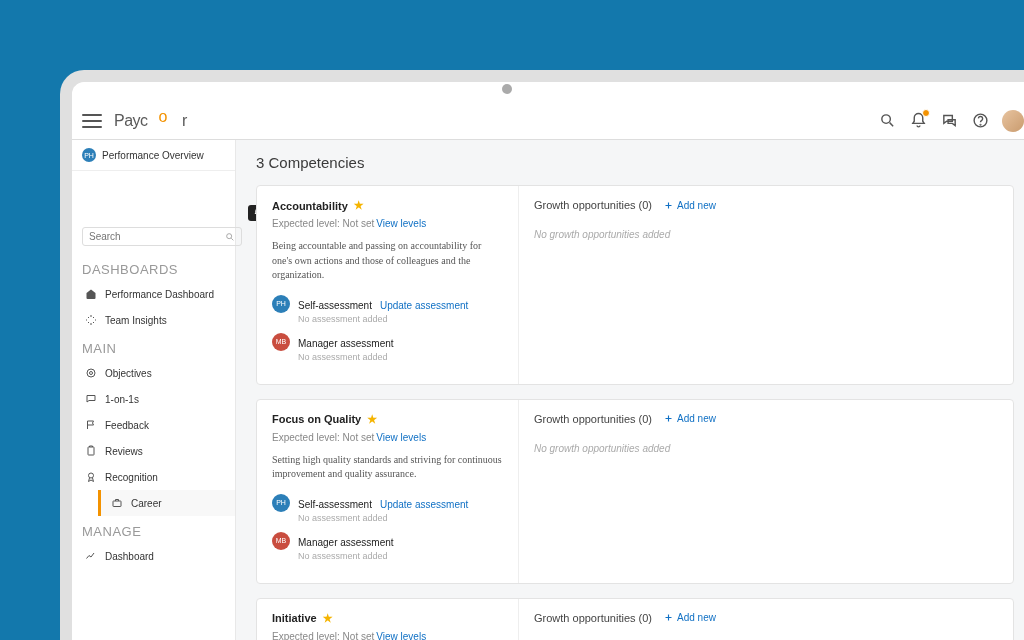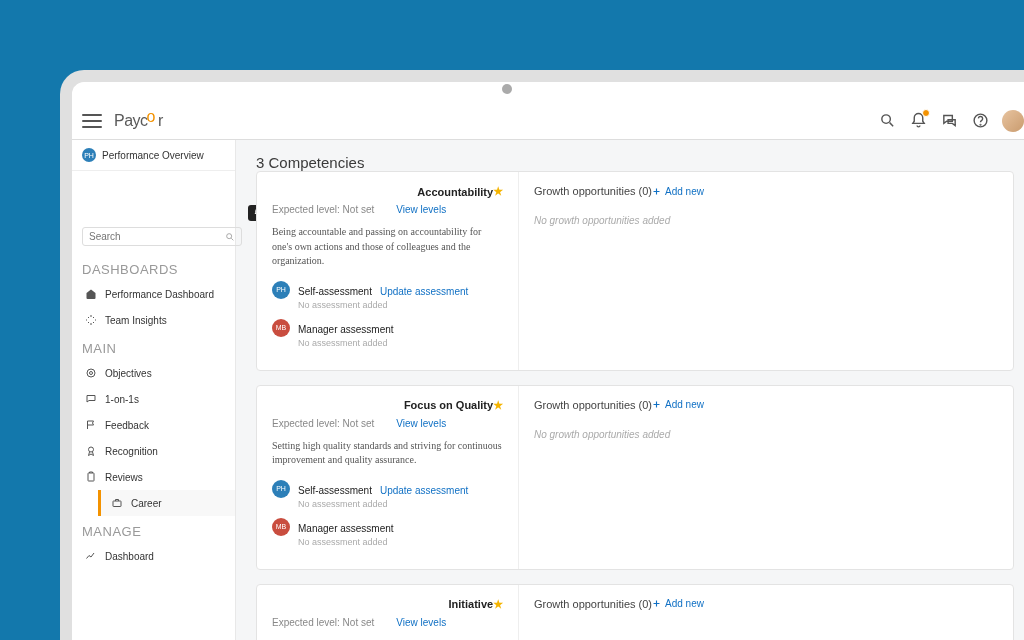--- a/index.html
+++ b/index.html
@@ -4,21 +4,21 @@
   <style>
     * { box-sizing: border-box; margin: 0; padding: 0; }
     body { font-family: -apple-system, BlinkMacSystemFont, "Segoe UI", Arial, sans-serif; background: #1378ac; width: 1024px; height: 640px; overflow: hidden; position: relative; }
     .device-frame { position: absolute; top: 70px; left: 60px; right: -10px; bottom: -10px; background: #fff; border-radius: 24px 0 0 0; border: 12px solid #e0e0e0; border-right: none; border-bottom: none; display: flex; flex-direction: column; overflow: hidden; }
     .camera-dot { position: absolute; top: 84px; left: 50%; transform: translateX(-10px); width: 10px; height: 10px; border-radius: 50%; background: #aaa; z-index: 10; }
     .screen { flex: 1; display: flex; flex-direction: column; background: #f5f6f7; margin-top: 20px; overflow: hidden; }
 
     .topbar { height: 38px; background: #fff; border-bottom: 1px solid #ddd; display: flex; align-items: center; padding: 0 10px; gap: 12px; }
     .hamburger { width: 20px; height: 14px; display: flex; flex-direction: column; justify-content: space-between; cursor: pointer; }
     .hamburger div { height: 2px; background: #555; border-radius: 1px; }
-    .logo { font-size: 16px; font-weight: 400; color: #5a5a5a; display: flex; align-items: center; gap: 1px; letter-spacing: -0.5px; }
+    .logo { font-size: 16px; font-weight: 400; color: #5a5a5a; display: flex; align-items: center; gap: 13px; letter-spacing: -0.5px; }
     .logo .swoosh { color: #f39200; font-size: 16px; position: relative; top: -4px; left: -2px; }
     .topbar-right { margin-left: auto; display: flex; align-items: center; gap: 13px; }
     .icon-btn { width: 18px; height: 18px; display: flex; align-items: center; justify-content: center; cursor: pointer; position: relative; }
     .icon-btn svg { width: 17px; height: 17px; }
     .notif-dot { position: absolute; top: -3px; right: -3px; width: 8px; height: 8px; background: #f39200; border-radius: 50%; border: 1px solid #fff; }
     .avatar-small { width: 22px; height: 22px; border-radius: 50%; background: linear-gradient(135deg,#e8c4a0,#c99b6e); }
 
     .body-row { flex: 1; display: flex; overflow: hidden; }
 
     .sidebar { width: 164px; background: #fff; border-right: 1px solid #e8e8e8; display: flex; flex-direction: column; font-size: 11px; }
@@ -28,38 +28,38 @@
     .search-row { display: flex; gap: 6px; padding: 8px 10px; align-items: center; }
     .search-box { flex: 1; display: flex; align-items: center; border: 1px solid #ddd; border-radius: 3px; padding: 3px 6px; gap: 4px; margin-top: 48px; }
     .search-box input { border: none; outline: none; font-size: 10px; flex: 1; color: #888; }
     .badge-btn { background: #222; color: #fff; border-radius: 3px; padding: 3px 5px; font-size: 9px; display: flex; align-items: center; gap: 2px; }
     .group-label { font-size: 13px; color: #999; letter-spacing: 0.5px; padding: 8px 10px 4px; font-weight: 500; }
     .nav-item { display: flex; align-items: center; gap: 8px; padding: 7px 10px; color: #333; cursor: pointer; border-left: 3px solid transparent; font-size: 10px; }
     .nav-item.active { border-left-color: #f39200; background: #f8f8f8; font-weight: 500; margin-left: 26px; }
     .nav-item svg { width: 12px; height: 12px; flex-shrink: 0; }
 
     .main { flex: 1; padding: 14px 20px; overflow-y: auto; }
-    .page-title { font-size: 15px; color: #3a3a3a; font-weight: 400; }
+    .page-title { font-size: 15px; color: #3a3a3a; margin-bottom: 14px; font-weight: 400; }
     .card { background: #fff; border: 1px solid #e3e3e3; border-radius: 4px; margin-bottom: 14px; display: flex; }
     .card-left { flex: 0 0 262px; padding: 13px 15px; border-right: 1px solid #eee; }
     .card-right { flex: 1; padding: 13px 15px; }
-    .comp-title { font-size: 11px; font-weight: 600; color: #222; display: flex; align-items: center; margin-bottom: 6px; justify-content: flex-end; }
+    .comp-title { font-size: 11px; font-weight: 600; color: #222; display: flex; align-items: center; gap: 6px; margin-bottom: 6px; }
     .star { color: #f5b400; font-size: 11px; }
     .level-row { font-size: 10px; color: #888; margin-bottom: 10px; }
-    .level-row .link { color: #1070c4; margin-left: 22px; }
+    .level-row .link { color: #1070c4; margin-left: 2px; }
     .desc { font-size: 10px; color: #555; line-height: 1.45; margin-bottom: 12px; font-family: Liberation Serif, serif; }
     .assess-row { display: flex; gap: 8px; margin-bottom: 9px; }
     .ass-avatar { width: 18px; height: 18px; border-radius: 50%; display: flex; align-items: center; justify-content: center; font-size: 7px; color: #fff; flex-shrink: 0; }
     .ass-avatar.ph { background: #2c7fb8; }
     .ass-avatar.mb { background: #c94d3f; }
     .ass-content { flex: 1; }
     .ass-label { font-size: 10px; color: #222; }
     .ass-link { font-size: 10px; color: #1070c4; margin-left: 8px; }
     .ass-sub { font-size: 9px; color: #aaa; margin-top: 1px; }
-    .growth-header { font-size: 11px; color: #444; display: flex; align-items: center; margin-bottom: 18px; }
+    .growth-header { font-size: 11px; color: #444; display: flex; align-items: center; gap: 12px; margin-bottom: 18px; }
     .add-new { color: #1070c4; font-size: 10px; display: inline-flex; align-items: center; gap: 4px; cursor: pointer; }
     .growth-empty { font-size: 10px; color: #aaa; font-style: italic; }
   </style>
 </head>
 <body>
 
 <div class="camera-dot"></div>
 <div class="device-frame">
   <div class="screen">
 
@@ -157,31 +157,31 @@
           <span>1-on-1s</span>
         </div>
         <div class="nav-item">
           <svg viewBox="0 0 24 24" fill="none" stroke="#555" stroke-width="2">
               <path d="M5 4v16M5 4h12l-2 4 2 4H5"></path>
             </svg>
           <span>Feedback</span>
         </div>
         <div class="nav-item">
           <svg viewBox="0 0 24 24" fill="none" stroke="#555" stroke-width="2">
+              <rect x="6" y="4" width="12" height="16" rx="1"></rect>
+              <path d="M9 4V2h6v2"></path>
+            </svg>
+          <span>Reviews</span>
+        </div>
+        <div class="nav-item">
+          <svg viewBox="0 0 24 24" fill="none" stroke="#555" stroke-width="2">
               <circle cx="12" cy="9" r="5"></circle>
               <path d="M9 14l-2 7 5-3 5 3-2-7"></path>
             </svg>
           <span>Recognition</span>
-        </div>
-        <div class="nav-item">
-          <svg viewBox="0 0 24 24" fill="none" stroke="#555" stroke-width="2">
-              <rect x="6" y="4" width="12" height="16" rx="1"></rect>
-              <path d="M9 4V2h6v2"></path>
-            </svg>
-          <span>Reviews</span>
         </div>
         <div class="nav-item active">
           <svg viewBox="0 0 24 24" fill="none" stroke="#555" stroke-width="2">
               <rect x="4" y="8" width="16" height="11" rx="1"></rect>
               <path d="M9 8V5h6v3"></path>
             </svg>
           <span>Career</span>
         </div>
 
         <div class="group-label">MANAGE</div>

